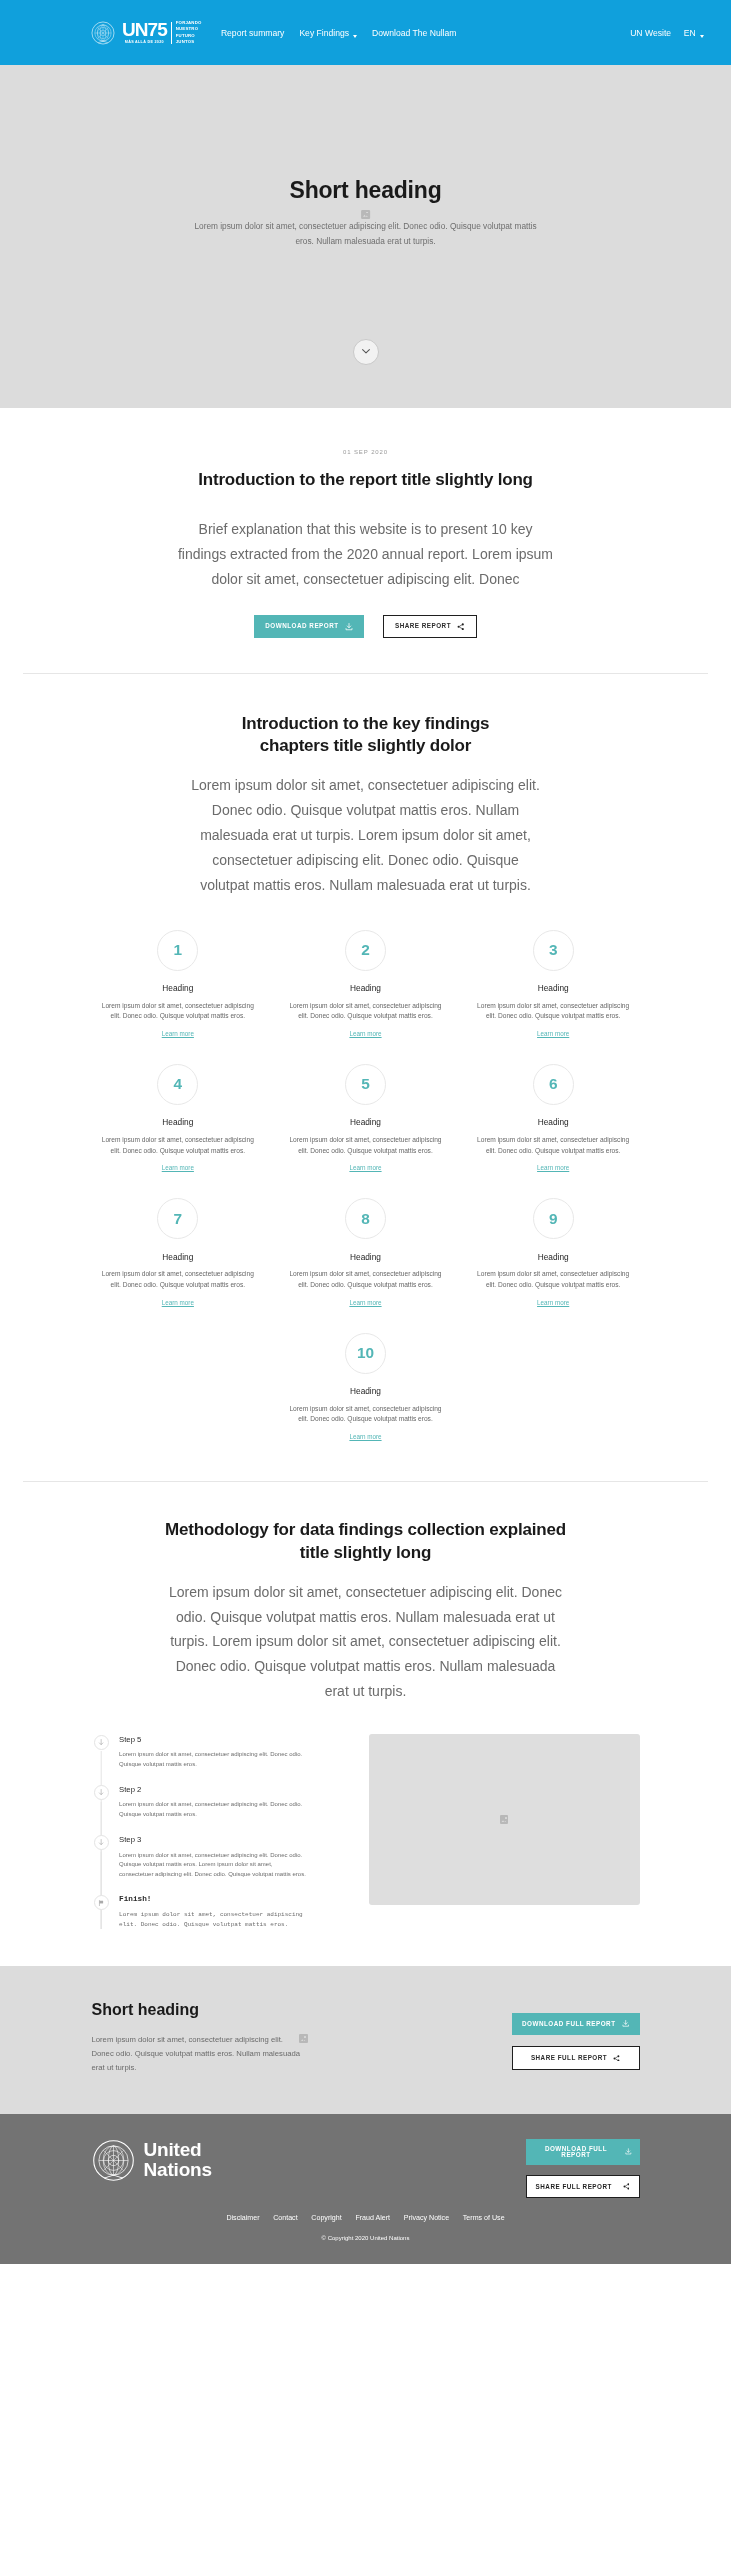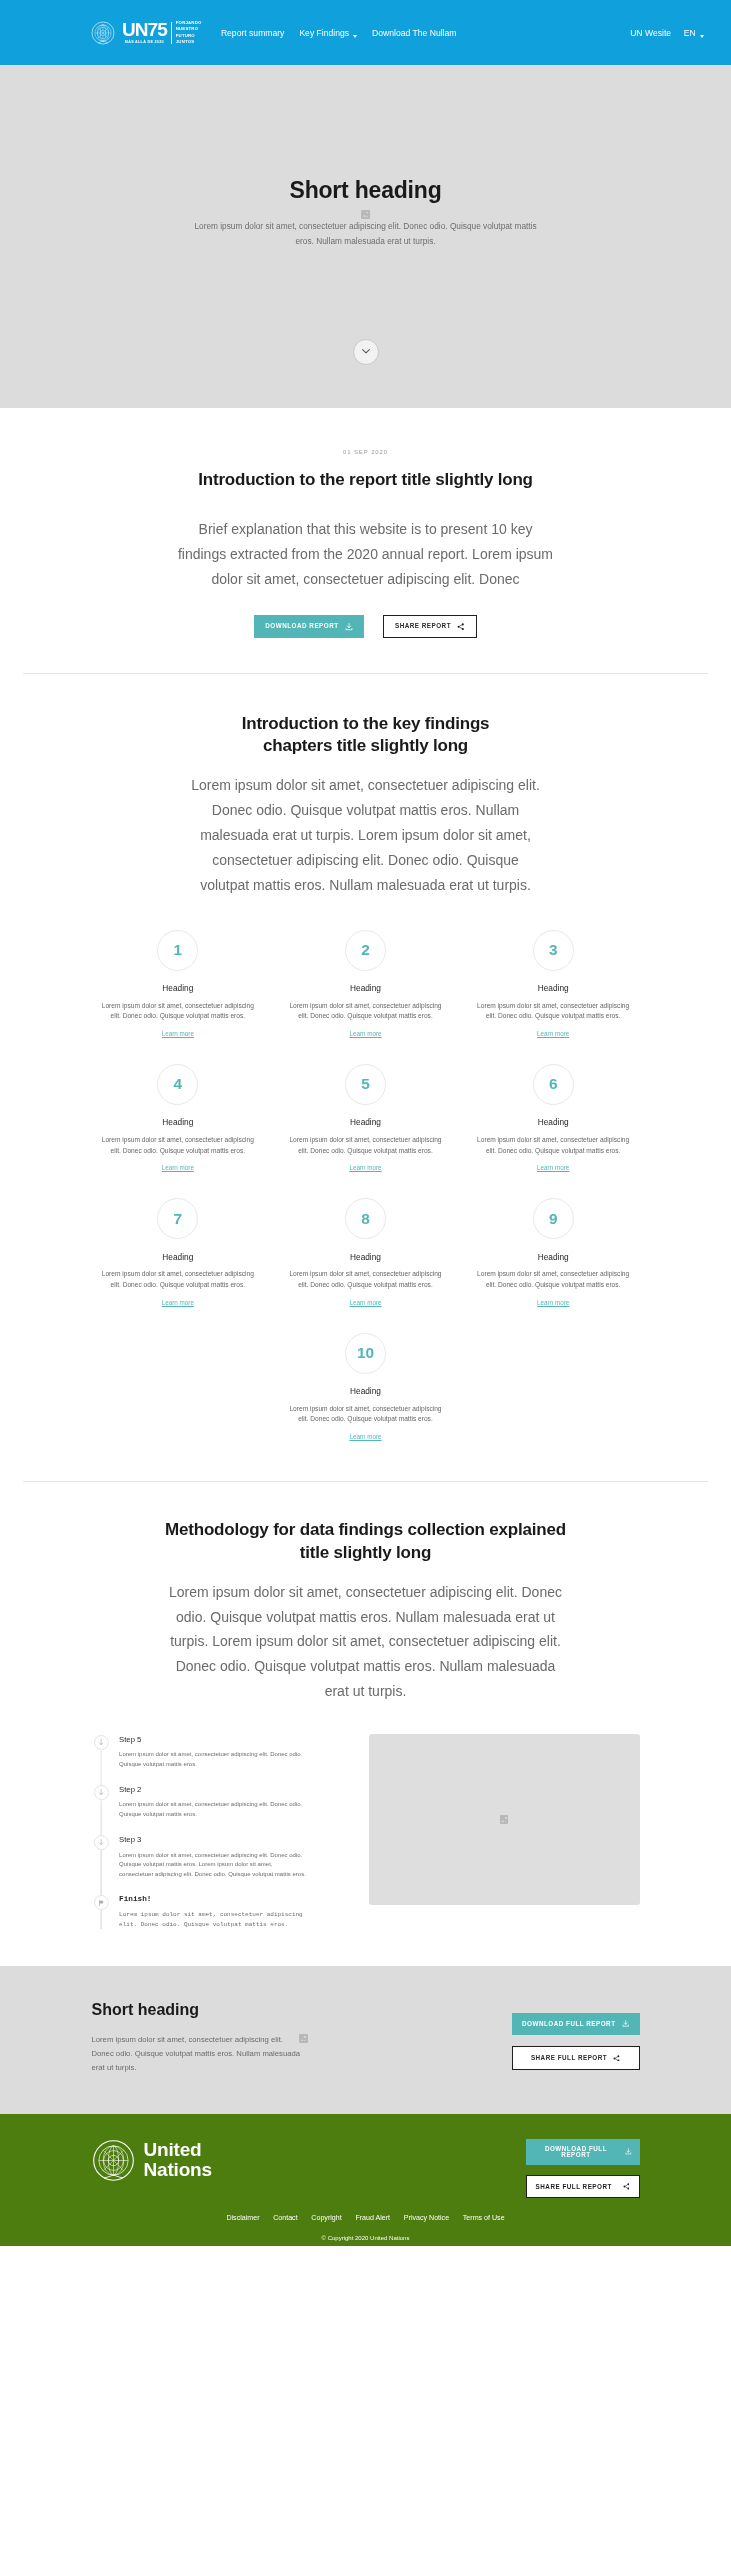--- a/index.html
+++ b/index.html
@@ -181,21 +181,21 @@
   .cta { background: #dcdcdc; padding: 35px 0 38px; }
   .cta-inner { width: 548px; margin: 0 auto; display: flex; align-items: flex-start; }
   .cta-left { flex: 1; }
   .cta-title { font-size: 16px; font-weight: 700; color: #1a1a1a; margin-bottom: 13.7px; }
   .cta-text { font-size: 7.7px; color: #6b6b6b; line-height: 1.85; width: 211px; position: relative; }
   .cta-badge { position: absolute; right: -5.7px; top: -1.1px; }
   .cta-right { display: flex; flex-direction: column; gap: 11.4px; align-items: stretch; margin-top: 11.4px; }
   .cta-right .btn { justify-content: center; padding: 7.4px 10.3px; }
 
   
-  .footer { background: #4d7c0f; padding: 25px 0 5px; }
+  .footer { background: #737373; padding: 25px 0 23px; }
   .footer-top { width: 548px; margin: 0 auto; display: flex; align-items: flex-start; }
   .footer-brand { display: flex; align-items: center; gap: 9.1px; flex: 1; }
   .footer-emblem { width: 43px; height: 43px; flex: 0 0 43px; }
   .footer-name {
     color: #fff; font-size: 19px; font-weight: 700; line-height: 1.04;
     letter-spacing: -0.2px;
   }
   .footer-btns { display: flex; flex-direction: column; gap: 10.3px; width: 114px; }
   .btn-footer-primary { background: #53b6b6; color: #fff; justify-content: center; padding: 6.9px 8px; }
   .btn-footer-outline { background: #fff; color: #1f1f1f; border: 0.6px solid #1f1f1f; justify-content: space-between; padding: 6.9px 9.1px; }
@@ -301,21 +301,21 @@
         <circle cx="3.5" cy="8" r="2.3" fill="#1f1f1f"></circle>
         <path d="M5.4 6.9 L10.7 4.1 M5.4 9.1 L10.7 11.9" stroke="#1f1f1f" stroke-width="1.4"></path>
       </svg>
     </button>
   </div>
 </section>
 
 <div class="divider"></div>
 
 <section class="section findings">
-  <h2 class="sec-title">Introduction to the key findings chapters title slightly long</h2>
+  <h2 class="sec-title">Introduction to the key findings chapters title slightly dolor</h2>
   <p class="sec-body">Lorem ipsum dolor sit amet, consectetuer adipiscing elit. Donec odio. Quisque volutpat mattis eros. Nullam malesuada erat ut turpis. Lorem ipsum dolor sit amet, consectetuer adipiscing elit. Donec odio. Quisque volutpat mattis eros. Nullam malesuada erat ut turpis.</p>
 
   <div class="cards">
     <div class="card">
       <div class="num-circle">
           <span>1</span>
         </div>
       <div class="card-title">Heading</div>
       <div class="card-body">Lorem ipsum dolor sit amet, consectetuer adipiscing elit. Donec odio. Quisque volutpat mattis eros.</div>
       <a class="learn-more" href="#">Learn more</a>

